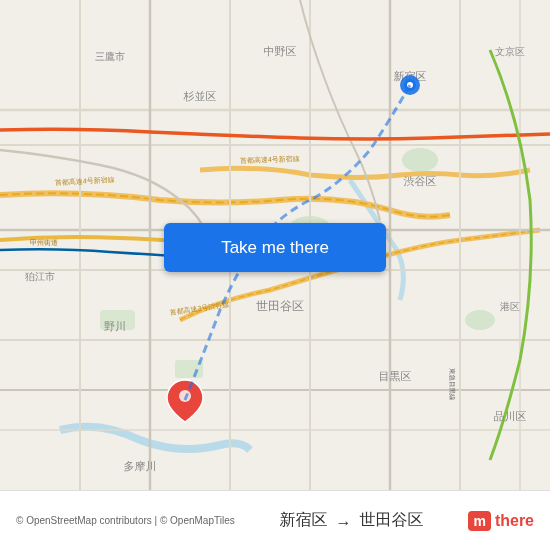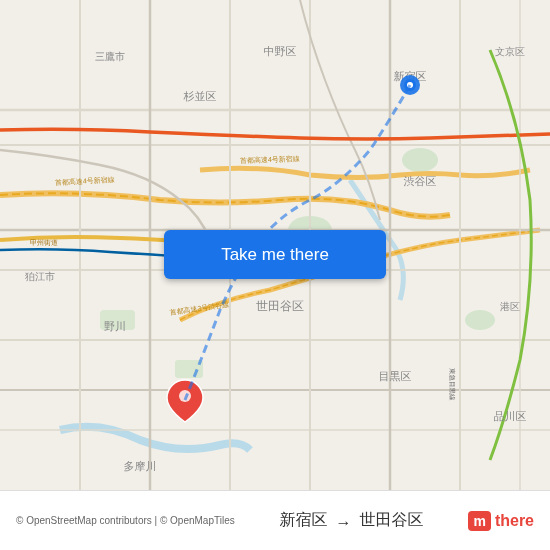--- a/index.html
+++ b/index.html
@@ -22,21 +22,21 @@
 
     
     #map-svg {
       width: 100%;
       height: 100%;
     }
 
     
     #take-me-there-btn {
       position: absolute;
-      top: 230px;
+      top: 223px;
       left: 164px;
       width: 222px;
       height: 49px;
       background: #1a73e8;
       color: white;
       border: none;
       border-radius: 6px;
       font-size: 17px;
       font-weight: 500;
       cursor: pointer;

